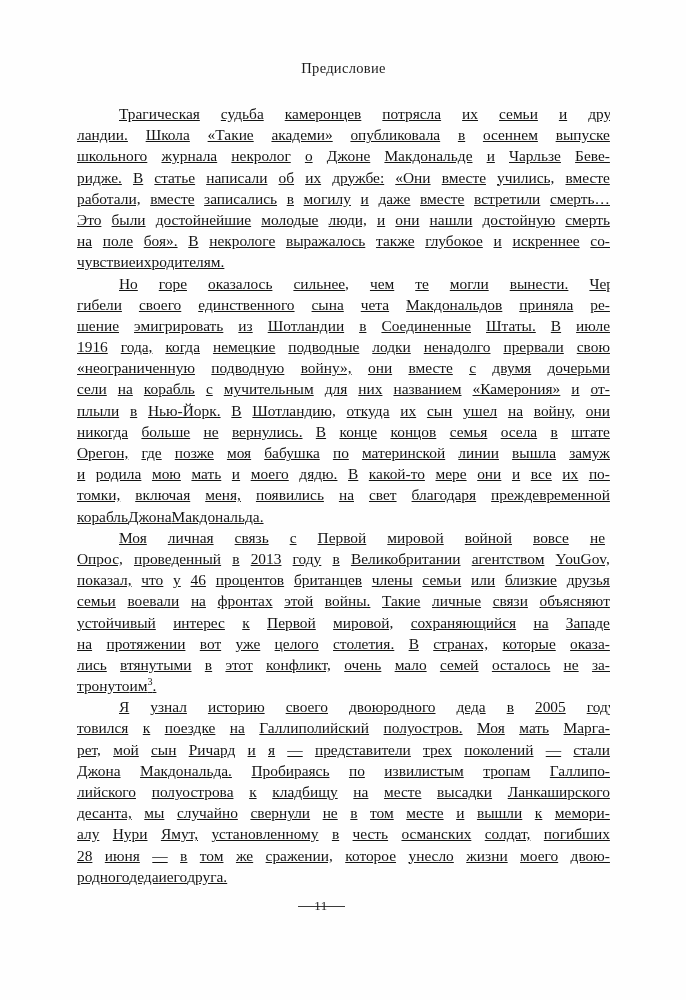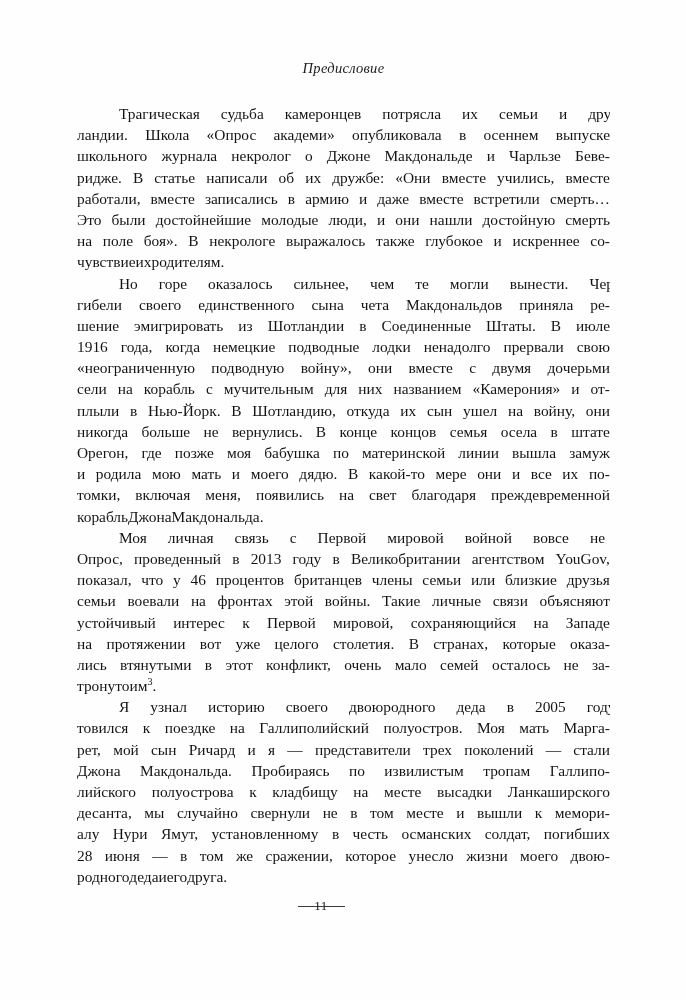--- a/index.html
+++ b/index.html
@@ -22,34 +22,34 @@
     background: #fefefe;
   }
 
   
   .running-head {
     position: absolute;
     top: 60px;
     left: 77px;
     width: 533px;
     text-align: center;
-    font-style: italic;
     font-size: 14.5px;
     letter-spacing: 0.3px;
     color: #1c1c1c;
   }
 
   
   .textblock {
     position: absolute;
     top: 103px;
     left: 77px;
     width: 533px;
     font-size: 15.4px;
     color: #141414;
+    text-decoration: underline;
   }
 
   .para {
     margin: 0;
   }
 
   
   .ln {
     display: block;
     height: 21.2px;
@@ -119,24 +119,24 @@
 </head>
 <body>
 
 <div class="page">
 
   <div class="running-head">Предисловие</div>
 
   <div class="textblock">
     <div class="para" id="p1">
         <div class="ln indent"><span class="w">Трагическая</span><span class="w">судьба</span><span class="w">камеронцев</span><span class="w">потрясла</span><span class="w">их</span><span class="w">семьи</span><span class="w">и</span><span class="w">друзей</span></div>
-        <div class="ln"><span class="w">ландии.</span><span class="w">Школа</span><span class="w">«Опрос</span><span class="w">академи»</span><span class="w">опубликовала</span><span class="w">в</span><span class="w">осеннем</span><span class="w">выпуске</span></div>
+        <div class="ln"><span class="w">ландии.</span><span class="w">Школа</span><span class="w">«Такие</span><span class="w">академи»</span><span class="w">опубликовала</span><span class="w">в</span><span class="w">осеннем</span><span class="w">выпуске</span></div>
         <div class="ln"><span class="w">школьного</span><span class="w">журнала</span><span class="w">некролог</span><span class="w">о</span><span class="w">Джоне</span><span class="w">Макдональде</span><span class="w">и</span><span class="w">Чарльзе</span><span class="w">Беве-</span></div>
         <div class="ln"><span class="w">ридже.</span><span class="w">В</span><span class="w">статье</span><span class="w">написали</span><span class="w">об</span><span class="w">их</span><span class="w">дружбе:</span><span class="w">«Они</span><span class="w">вместе</span><span class="w">учились,</span><span class="w">вместе</span></div>
-        <div class="ln"><span class="w">работали,</span><span class="w">вместе</span><span class="w">записались</span><span class="w">в</span><span class="w">армию</span><span class="w">и</span><span class="w">даже</span><span class="w">вместе</span><span class="w">встретили</span><span class="w">смерть…</span></div>
+        <div class="ln"><span class="w">работали,</span><span class="w">вместе</span><span class="w">записались</span><span class="w">в</span><span class="w">могилу</span><span class="w">и</span><span class="w">даже</span><span class="w">вместе</span><span class="w">встретили</span><span class="w">смерть…</span></div>
         <div class="ln"><span class="w">Это</span><span class="w">были</span><span class="w">достойнейшие</span><span class="w">молодые</span><span class="w">люди,</span><span class="w">и</span><span class="w">они</span><span class="w">нашли</span><span class="w">достойную</span><span class="w">смерть</span></div>
         <div class="ln"><span class="w">на</span><span class="w">поле</span><span class="w">боя».</span><span class="w">В</span><span class="w">некрологе</span><span class="w">выражалось</span><span class="w">также</span><span class="w">глубокое</span><span class="w">и</span><span class="w">искреннее</span><span class="w">со-</span></div>
         <div class="ln last"><span class="w">чувствие</span><span class="w">их</span><span class="w">родителям.</span></div>
       </div>
     <div class="para" id="p2">
         <div class="ln indent"><span class="w">Но</span><span class="w">горе</span><span class="w">оказалось</span><span class="w">сильнее,</span><span class="w">чем</span><span class="w">те</span><span class="w">могли</span><span class="w">вынести.</span><span class="w">Через</span></div>
         <div class="ln"><span class="w">гибели</span><span class="w">своего</span><span class="w">единственного</span><span class="w">сына</span><span class="w">чета</span><span class="w">Макдональдов</span><span class="w">приняла</span><span class="w">ре-</span></div>
         <div class="ln"><span class="w">шение</span><span class="w">эмигрировать</span><span class="w">из</span><span class="w">Шотландии</span><span class="w">в</span><span class="w">Соединенные</span><span class="w">Штаты.</span><span class="w">В</span><span class="w">июле</span></div>
         <div class="ln"><span class="w">1916</span><span class="w">года,</span><span class="w">когда</span><span class="w">немецкие</span><span class="w">подводные</span><span class="w">лодки</span><span class="w">ненадолго</span><span class="w">прервали</span><span class="w">свою</span></div>
         <div class="ln"><span class="w">«неограниченную</span><span class="w">подводную</span><span class="w">войну»,</span><span class="w">они</span><span class="w">вместе</span><span class="w">с</span><span class="w">двумя</span><span class="w">дочерьми</span></div>

